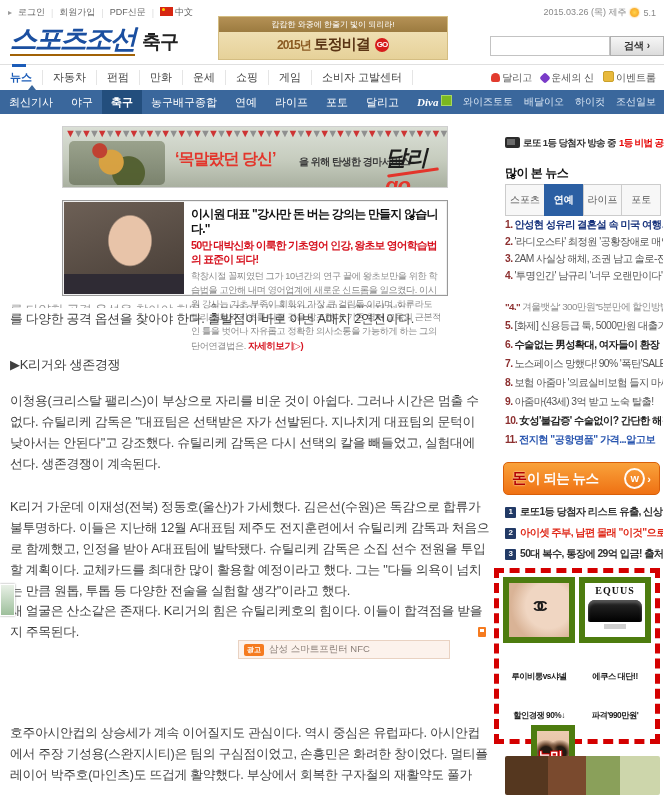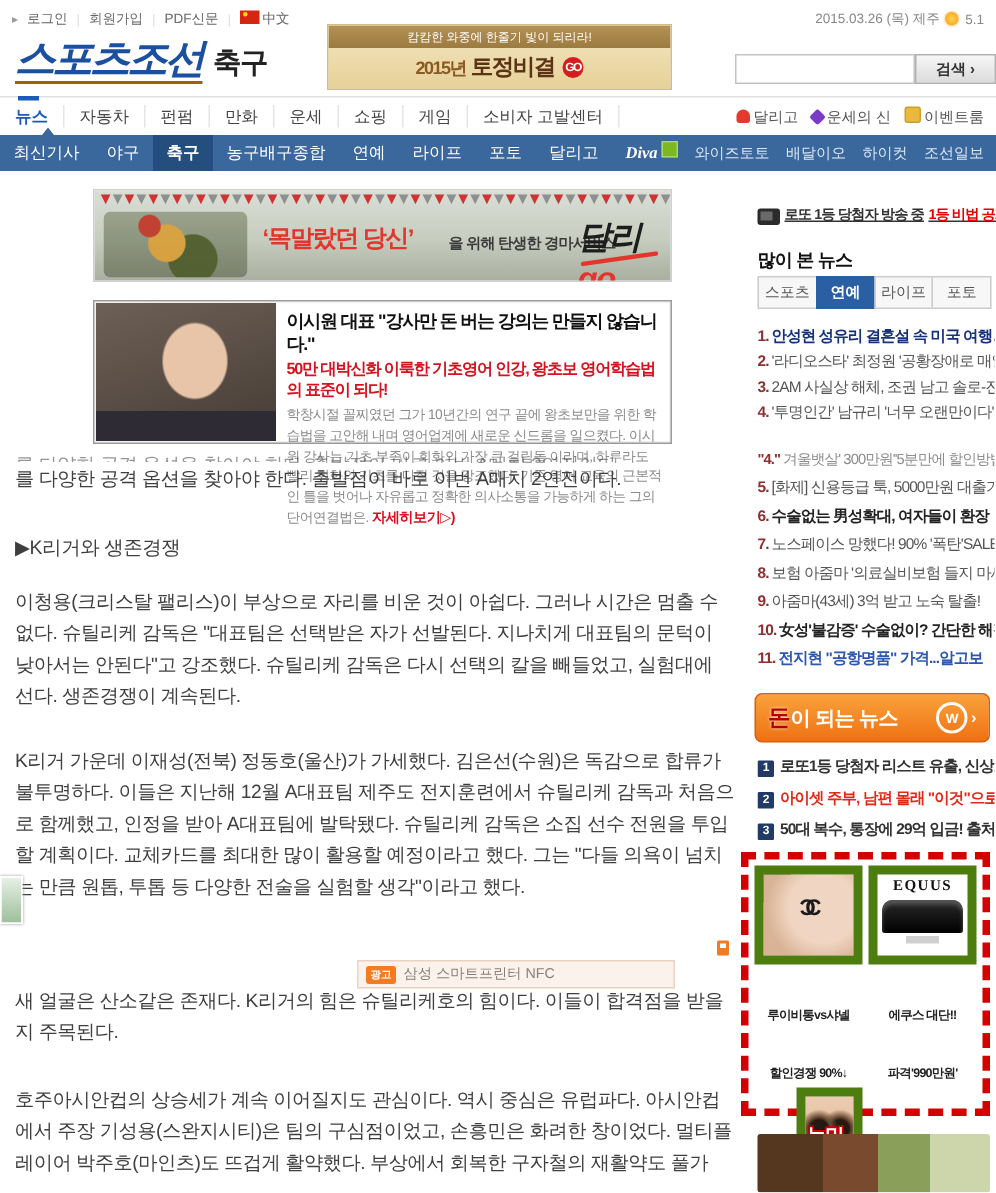--- a/index.html
+++ b/index.html
@@ -75,38 +75,38 @@
   .adbox .txt{position:absolute;left:128px;top:6px;width:252px;}
   .adbox .t{font-size:12px;font-weight:900;color:#111;letter-spacing:-0.8px;line-height:1.25;}
   .adbox .s{font-size:10.8px;font-weight:900;color:#d6121f;letter-spacing:-0.8px;margin-top:2px;}
   .adbox .b{font-size:9.2px;color:#8a8a8a;line-height:1.5;margin-top:3px;letter-spacing:-0.4px;}
   .adbox .more{color:#d6121f;font-weight:900;font-size:9.5px;}
   
   .art{position:absolute;left:10px;width:480px;font-size:12.8px;color:#3f3f3f;letter-spacing:-0.3px;}
   .art p{margin:0;line-height:21px;}
   .sliver{height:9px;overflow:hidden;opacity:.55;}
   .p1{top:299px;} .h1{top:356px;font-size:13px;font-weight:400;} 
-  .p2{top:390px;} .p3{top:496px;} .p4{top:656px;}
+  .p2{top:390px;} .p3{top:496px;} .p4{top:600px;}
   .h2{top:690px;font-size:13px;}
   .p5{top:722px;height:73px;overflow:hidden;}
   .anchor-ico{position:absolute;left:478px;top:627px;width:8px;height:10px;background:#f57b20;border-radius:1px;}
   .anchor-ico:after{content:"";position:absolute;left:2px;top:2px;width:4px;height:3px;background:#fff;}
   .inline-ad{position:absolute;left:238px;top:640px;width:212px;height:19px;box-sizing:border-box;background:#fcf2ec;
              border:1px solid #e9d2c2;display:flex;align-items:center;gap:5px;padding:0 5px;font-size:9.5px;color:#8a7f78;}
   .inline-ad .tag{background:#f57b20;color:#fff;font-size:7px;padding:1px 3px;border-radius:2px;font-weight:700;}
   .leaf{position:absolute;left:0;top:584px;width:13px;height:30px;background:linear-gradient(#e8f0e6,#9dbf9b);
         border:1px solid #fff;box-shadow:0 0 2px #999;}
   
   .lotto{position:absolute;left:505px;top:137px;width:140px;font-size:9.5px;letter-spacing:-0.6px;white-space:nowrap;
-         display:flex;align-items:flex-end;gap:3px;color:#333;font-weight:700;text-decoration:underline;}
+         display:flex;align-items:flex-start;gap:3px;color:#333;font-weight:700;}
   .tv{display:inline-block;width:15px;height:11px;background:#2b2b2b;border-radius:2px;position:relative;flex:none;}
   .tv:after{content:"";position:absolute;left:2px;top:2px;width:8px;height:6px;background:#6a6a6a;}
   .lotto .hl{color:#e60000;}
   .mv-title{position:absolute;left:505px;top:165px;font-size:12px;font-weight:900;color:#111;letter-spacing:-0.5px;}
-  .tabs{position:absolute;left:505px;top:184px;width:156px;height:22px;display:flex;font-size:10px;}
+  .tabs{position:absolute;left:505px;top:184px;width:156px;height:32px;display:flex;font-size:10px;}
   .tab{flex:1;border:1px solid #ccc;margin-left:-1px;background:#f7f7f7;color:#555;display:flex;align-items:center;
        justify-content:center;cursor:pointer;white-space:nowrap;}
   .tab:first-child{margin-left:0;}
   .tab.active{background:#2b5fa3;border-color:#2b5fa3;color:#fff;font-weight:700;}
   .newslist{position:absolute;left:505px;top:218px;width:158px;}
   .row{white-space:nowrap;overflow:hidden;font-size:10.3px;letter-spacing:-0.6px;line-height:13px;margin-bottom:4px;color:#555;cursor:pointer;}
   .row .num{font-weight:900;color:#8c2f2f;margin-right:2px;}
   .row.blue{color:#16327c;font-weight:700;}
   .row.bold{color:#222;font-weight:700;}
   .row.blue2{color:#2b57b0;font-weight:700;}

